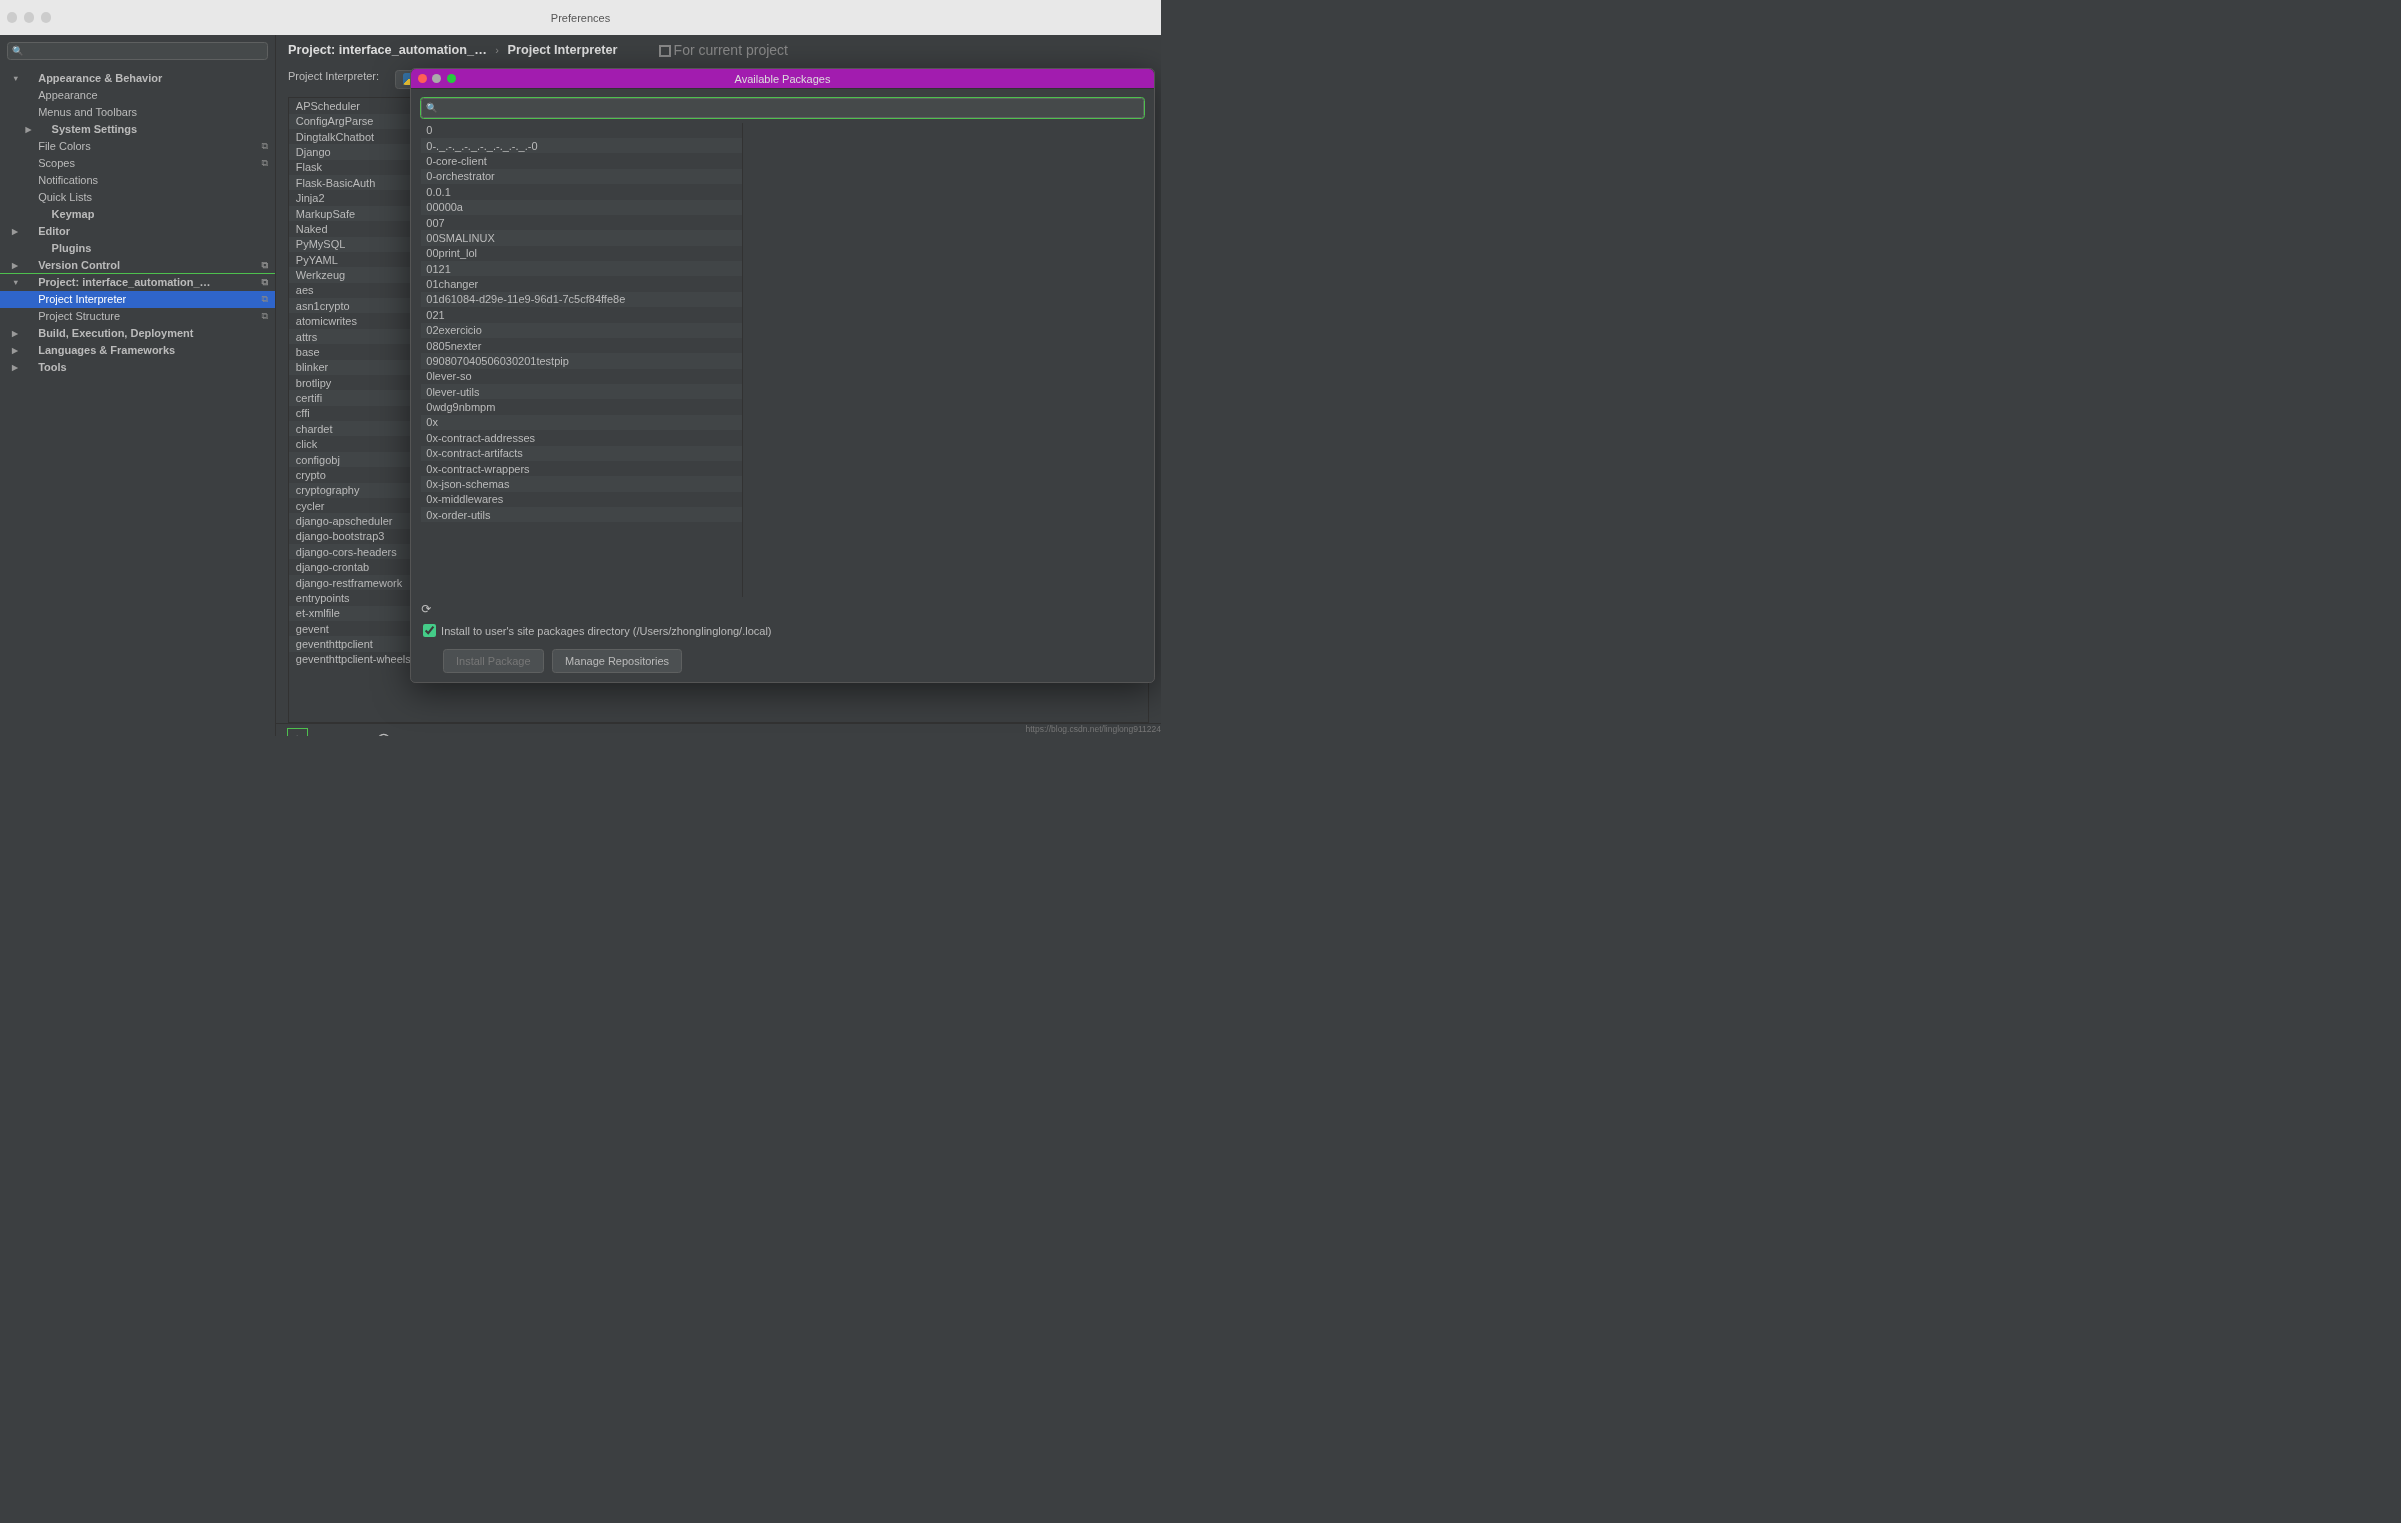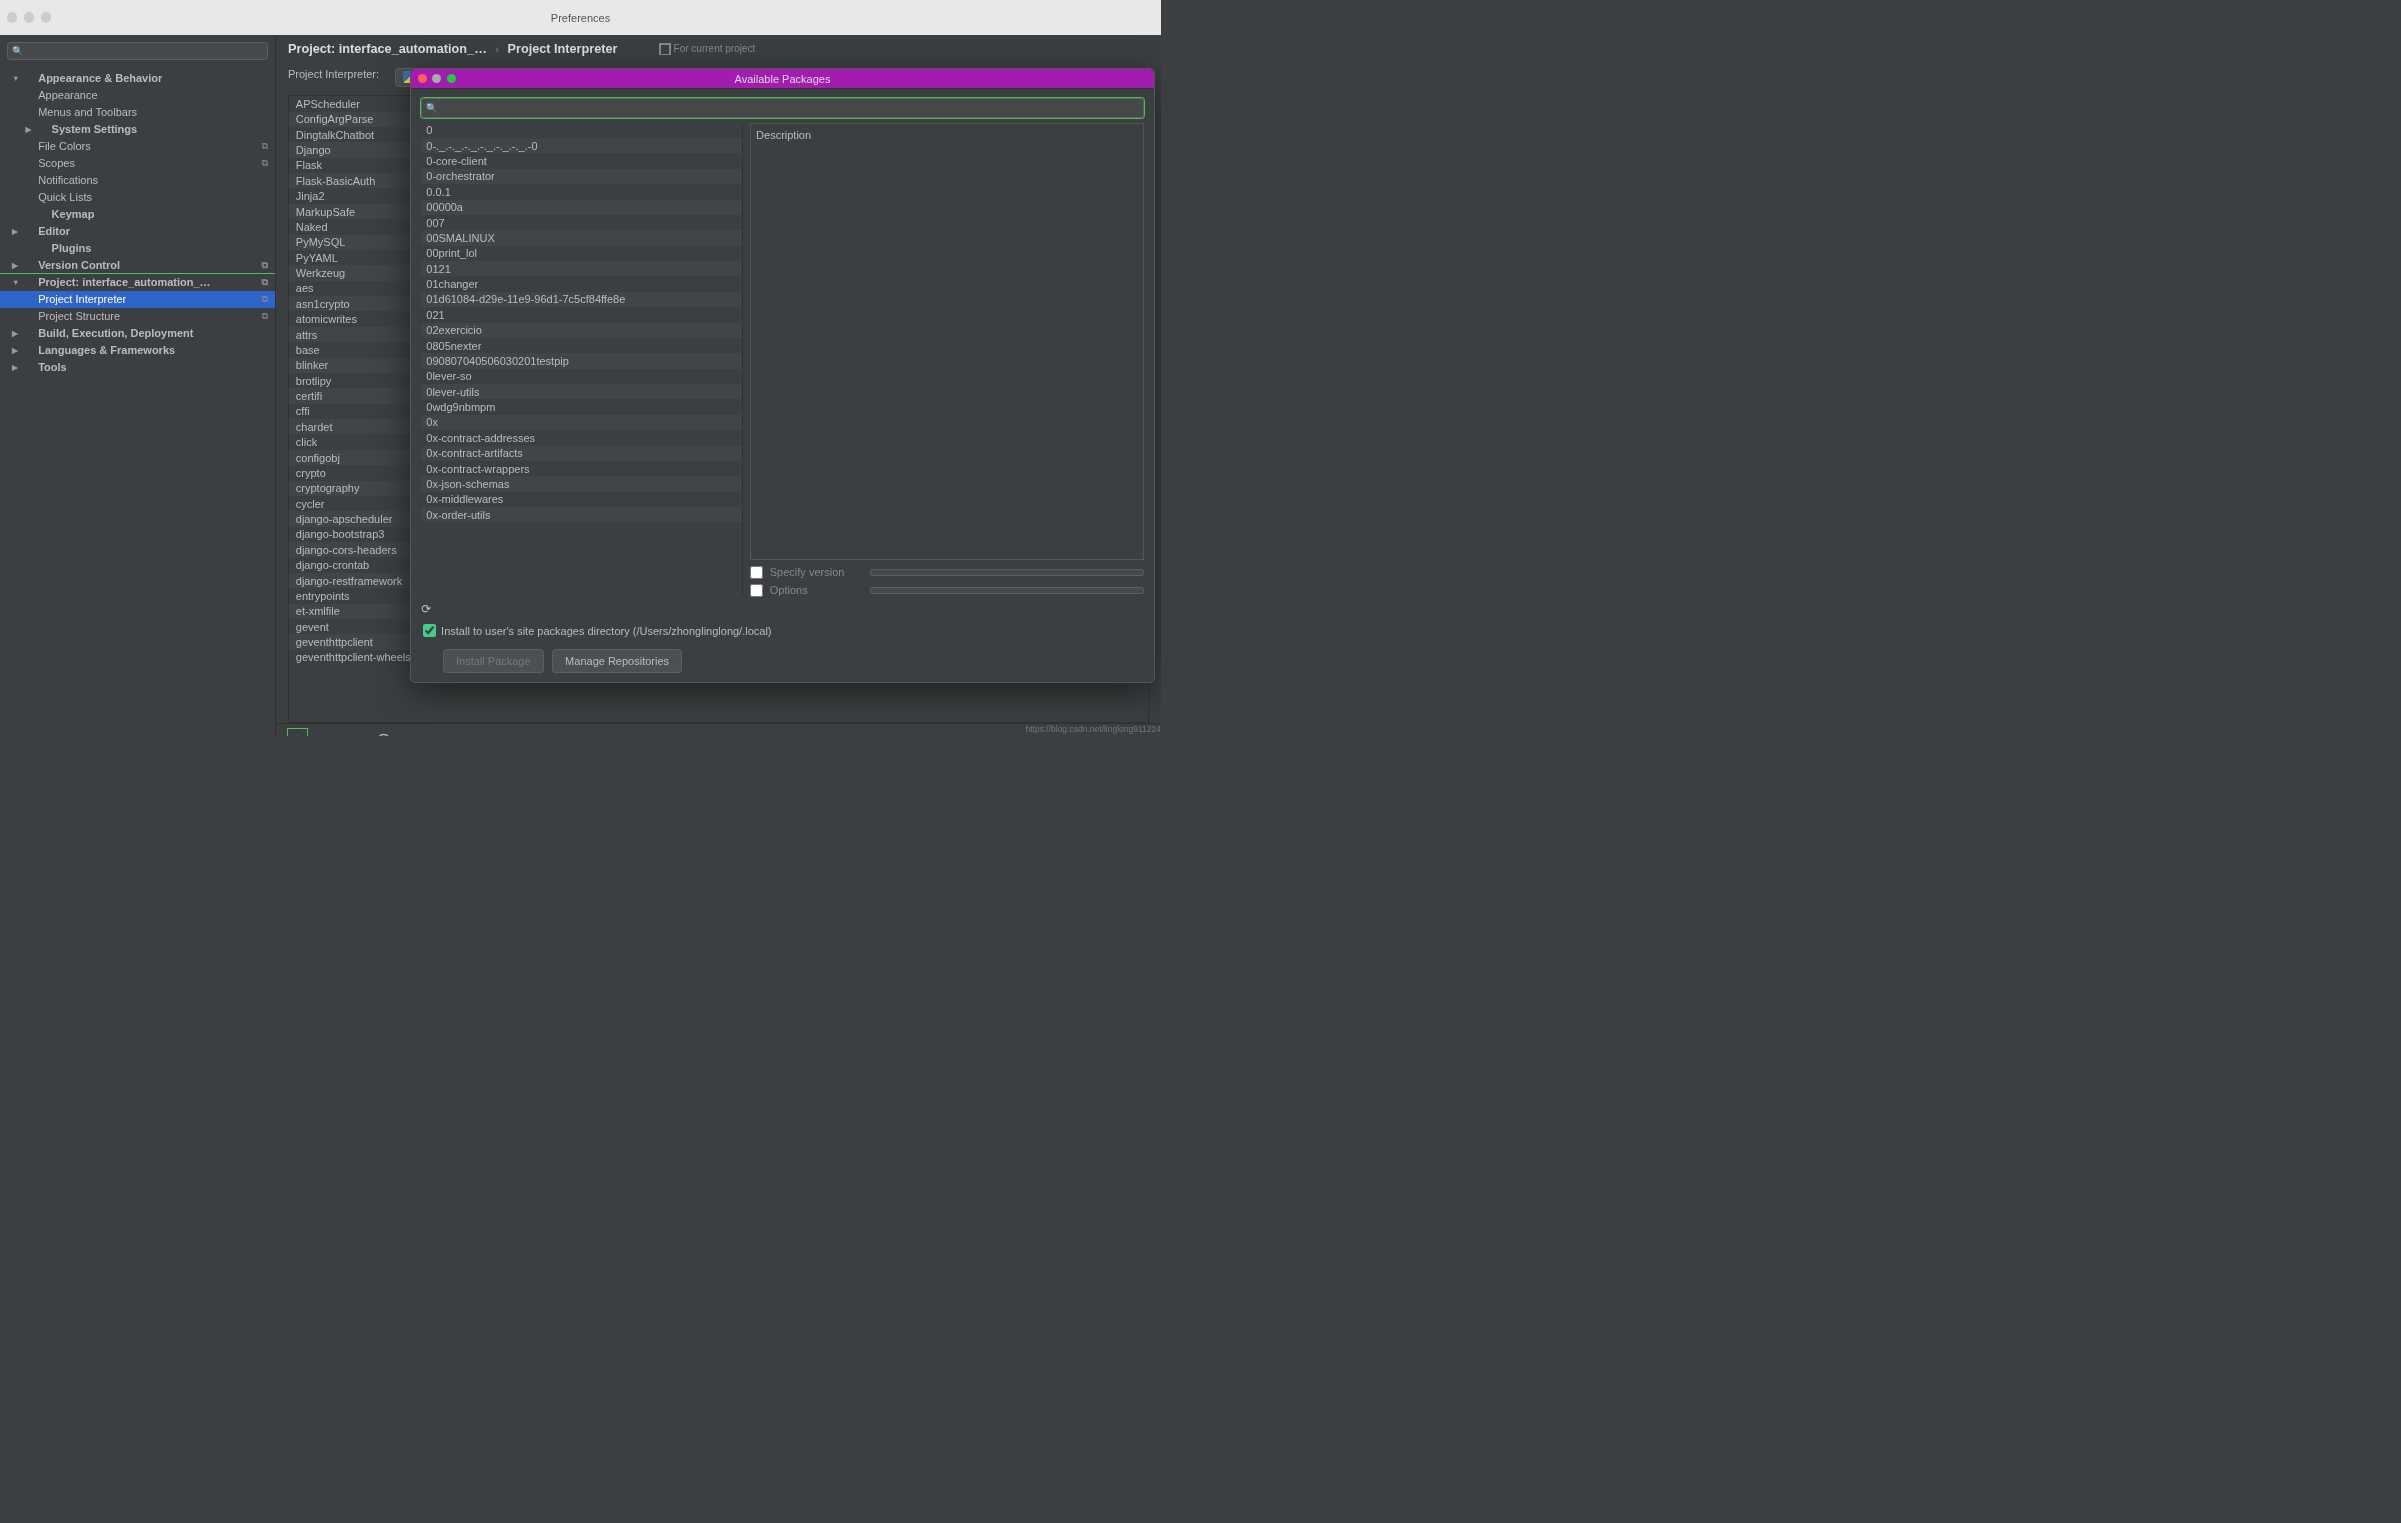--- a/index.html
+++ b/index.html
@@ -24,21 +24,21 @@
 .tree-item .badge { color: #888; font-size: 9.3px; margin-left: 3.4px; }
 .tree-item.indent1 { padding-left: 25.4px; }
 .tree-item.indent2 { }
 .tree-item.selected { background: #2f65ca; color: #fff; }
 .tree-item.highlighted { outline: 1.7px solid #4ec04e; outline-offset: -0.8px; }
 
 .content { flex: 1; display: flex; flex-direction: column; background: #3c3f41; }
 .breadcrumb { display: flex; align-items: center; gap: 8.5px; padding: 6.8px 12px; }
 .breadcrumb .crumb { font-weight: bold; color: #ddd; font-size: 12.7px; }
 .breadcrumb .sep { color: #888; }
-.breadcrumb .hint { color: #888; font-size: 10px; margin-left: 34px; }
+.breadcrumb .hint { color: #888; font-size: 14px; margin-left: 34px; }
 .copy-icon { display: inline-block; width: 10.2px; height: 10.2px; border: 0.8px solid #888; position: relative; margin-right: 3.4px; vertical-align: middle; }
 .copy-icon::after { content: ""; position: absolute; width: 10.2px; height: 10.2px; border: 0.8px solid #888; left: -2.5px; top: -2.5px; }
 
 .interp-row { display: flex; align-items: flex-start; gap: 16px; padding: 5.1px 12px 8.5px; }
 .interp-row .lbl { color: #bbb; }
 .interp-select { flex: 1; background: #4c5052; border: 0.8px solid #5e6060; border-radius: 3.4px; padding: 2.5px 6.8px; display: flex; align-items: center; gap: 5.1px; color: #ddd; }
 .interp-select .py-icon { width: 12px; height: 12px; background: linear-gradient(135deg, #3776ab 50%, #ffd43b 50%); border-radius: 2.5px; }
 .interp-select .path { color: #999; font-size: 10.2px; }
 
 .pkg-table { flex: 1; margin: 0 12px; background: #3c3f41; border: 0.8px solid #323232; overflow-y: auto; }
@@ -407,35 +407,20 @@
         <div class="item striped">0lever-utils</div>
         <div class="item">0wdg9nbmpm</div>
         <div class="item striped">0x</div>
         <div class="item">0x-contract-addresses</div>
         <div class="item striped">0x-contract-artifacts</div>
         <div class="item">0x-contract-wrappers</div>
         <div class="item striped">0x-json-schemas</div>
         <div class="item">0x-middlewares</div>
         <div class="item striped">0x-order-utils</div>
       </div>
-    <div class="modal-right">
-      <div class="desc-box">
-        <div class="hdr">Description</div>
-      </div>
-      <div class="opt-row">
-        <input type="checkbox" style="">
-        <label>Specify version</label>
-        <div class="sel"></div>
-      </div>
-      <div class="opt-row">
-        <input type="checkbox" style="">
-        <label>Options</label>
-        <div class="txt"></div>
-      </div>
-    </div>
   </div>
 
   <div class="modal-refresh">
     <span class="refresh-ic">⟳</span>
   </div>
 
   <div class="modal-checkrow">
     <input type="checkbox" checked="" style="">
     <span>Install to user's site packages directory (/Users/zhonglinglong/.local)</span>
   </div>

